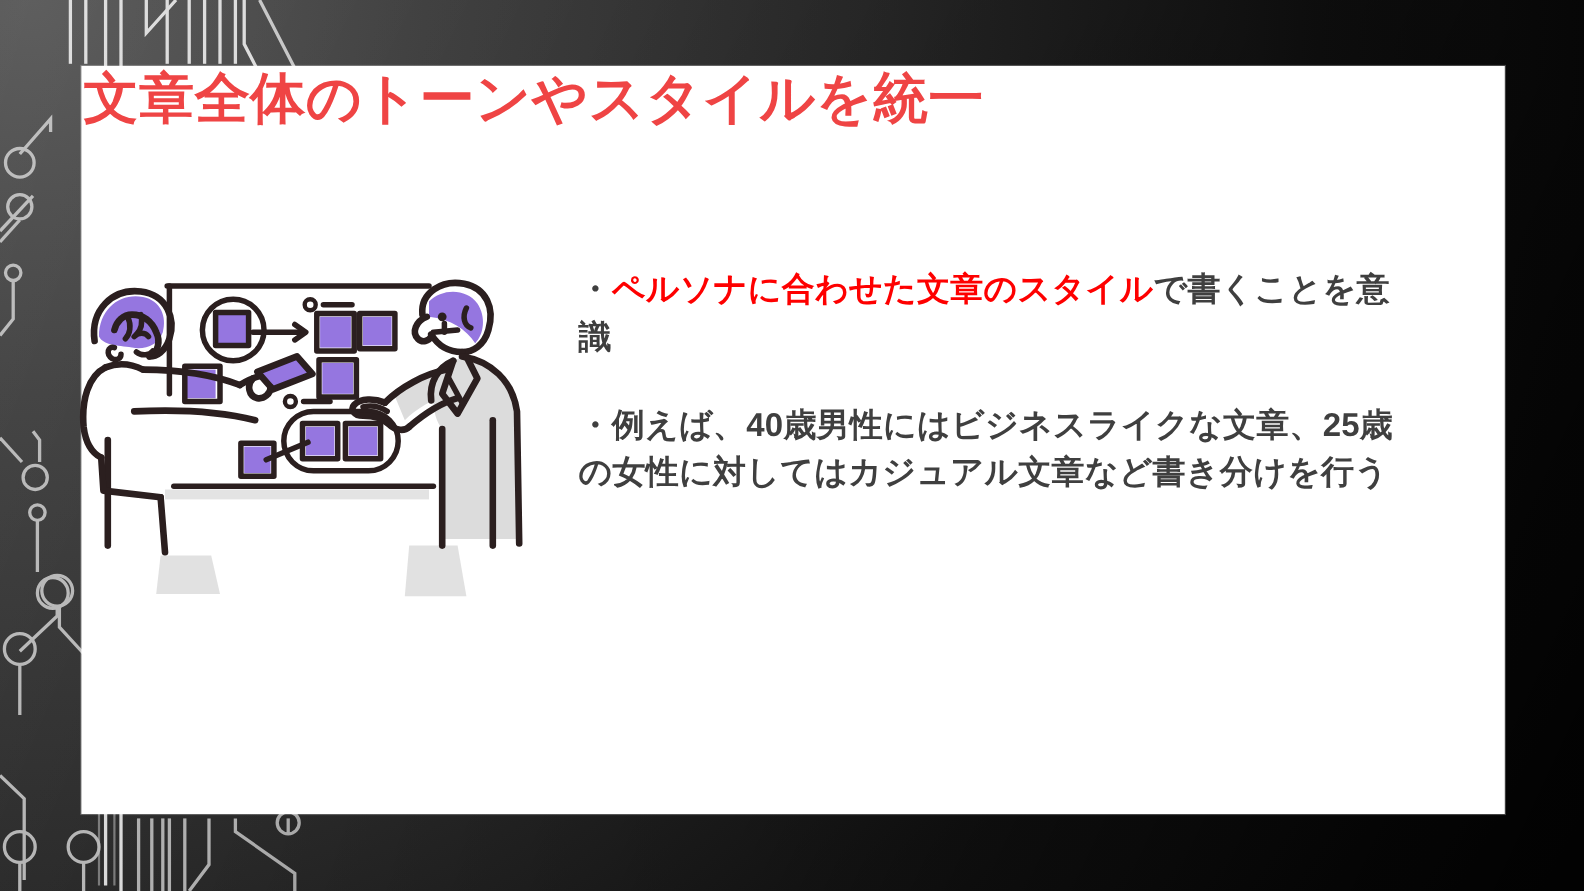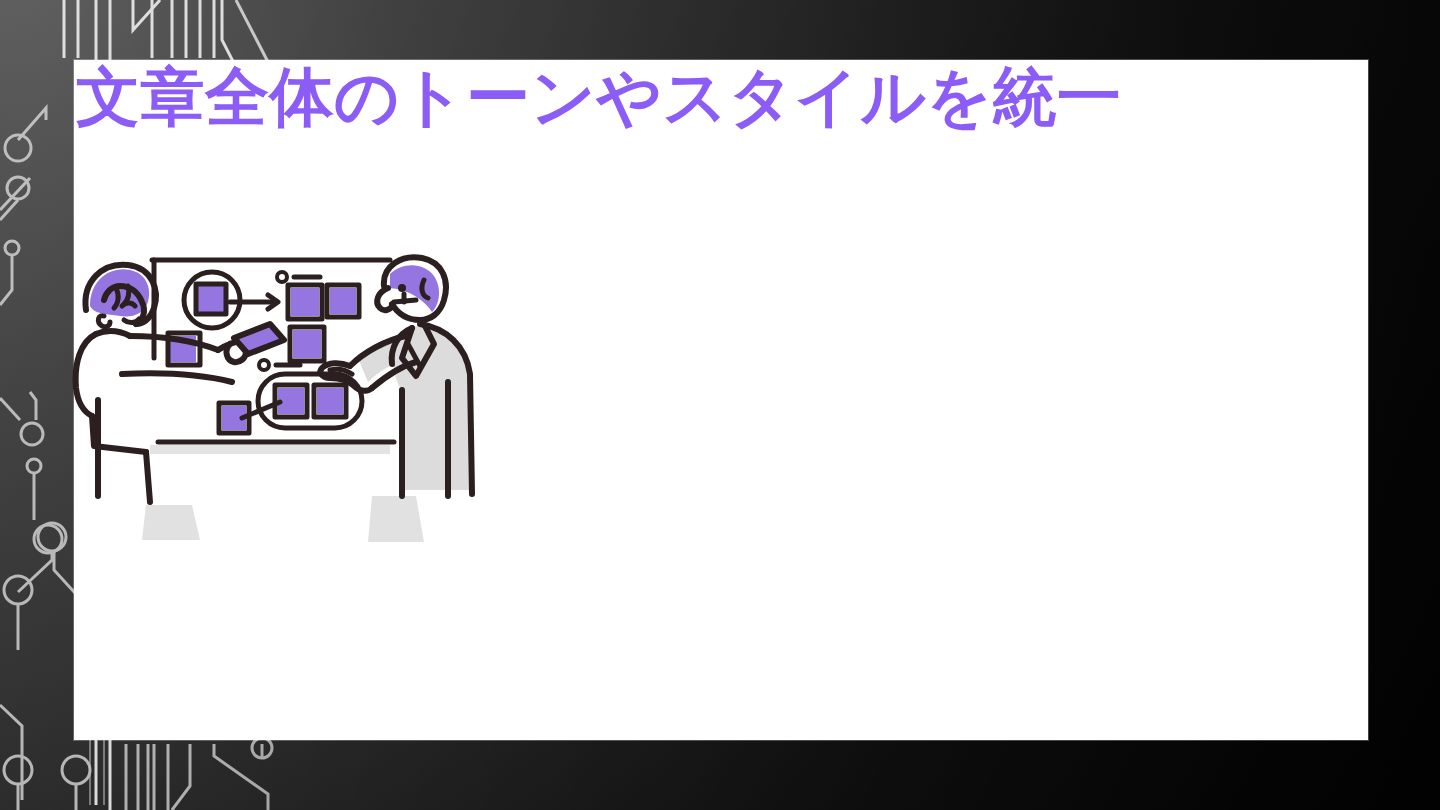--- a/index.html
+++ b/index.html
@@ -46,23 +46,23 @@
     background: #ffffff;
     box-shadow: 0 0 0 1px rgba(255,255,255,0.25);
   }
 
   
   #title {
     position: absolute;
     left: 76px;
     top: 62px;
     width: 1000px;
-    font-size: 64px;
+    font-size: 50px;
     font-weight: bold;
-    color: #8b5cf6;
+    color: #ef4444;
     letter-spacing: 0.5px;
     line-height: 1.1;
     white-space: nowrap;
   }
 
   
   #illustration {
     position: absolute;
     left: 72px;
     top: 240px;
@@ -294,14 +294,22 @@
       <path d="M376 142 L 376 256" stroke-width="6"></path>
 
       <path d="M334 96 C 314 100, 292 112, 278 126" stroke-width="6"></path>
       <path d="M300 148 C 314 136, 330 126, 344 122" stroke-width="6"></path>
 
       <path d="M278 126 C 268 122, 256 122, 250 128 C 246 132, 250 138, 258 138 C 266 138, 276 140, 282 146 C 288 152, 296 152, 300 148" stroke-width="6"></path>
       <path d="M258 130 C 266 128, 274 130, 280 134" stroke-width="5"></path>
     </g>
   </svg>
 
+  <div id="body-text">
+    <p class="para">
+      <span>・</span><span class="hl">ペルソナに合わせた文章のスタイル</span><span>で書くことを意識</span>
+    </p>
+    <p class="para">
+      <span>・</span><span>例えば、40歳男性にはビジネスライクな文章、25歳の女性に対してはカジュアル文章など書き分けを行う</span>
+    </p>
+  </div>
 
 </div>
 
 </body></html>

